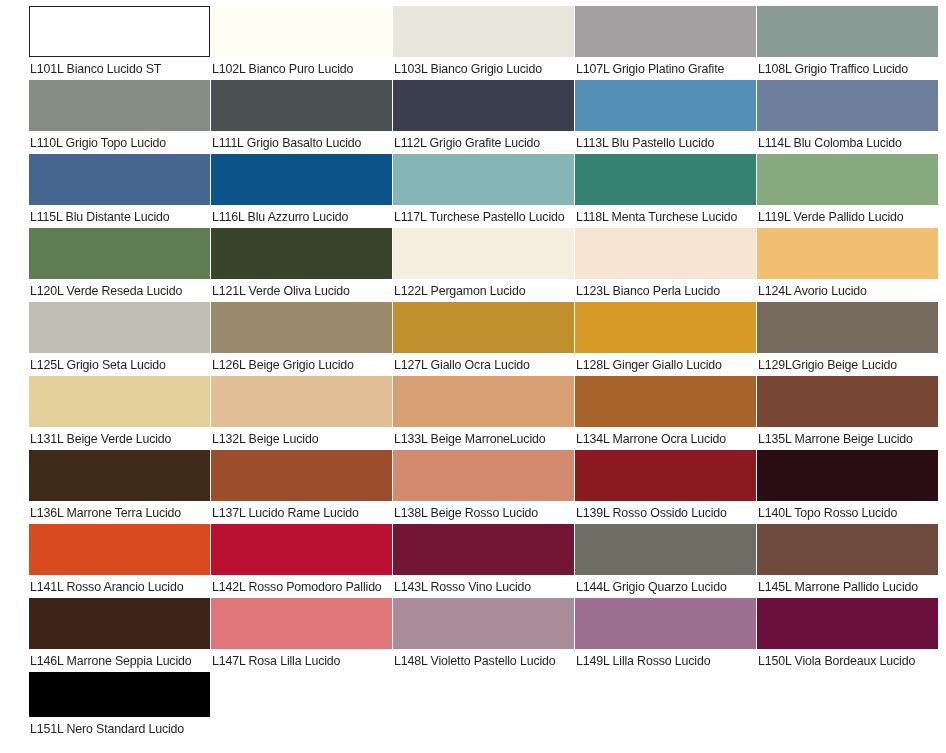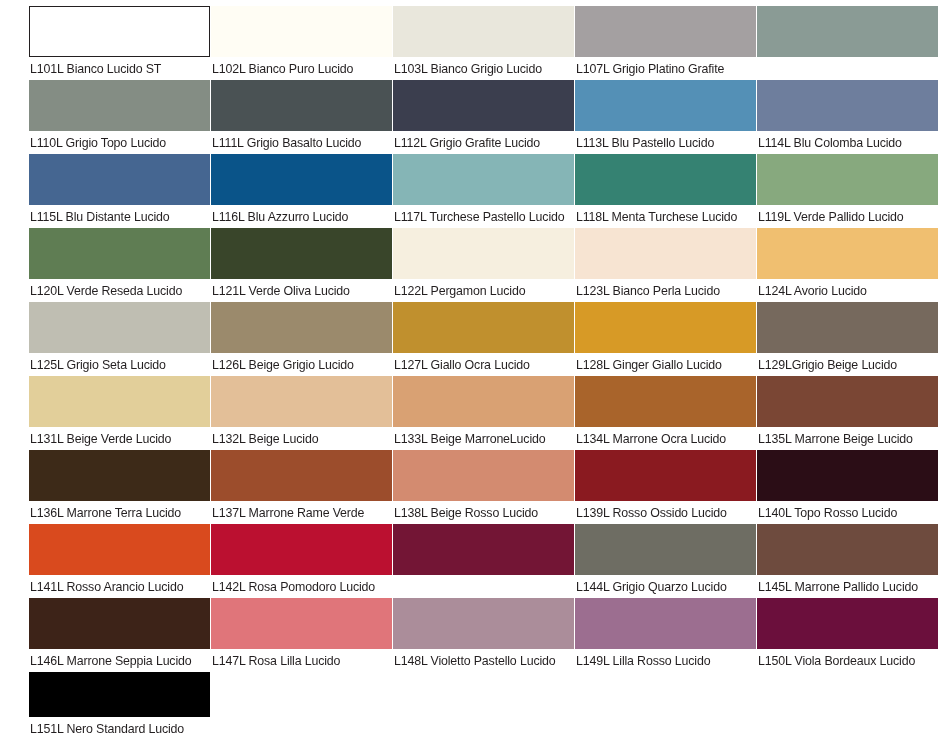--- a/index.html
+++ b/index.html
@@ -83,20 +83,21 @@
       <div class="swatch-cell">
         <div class="swatch-chip" style="background: rgb(233, 231, 220);"></div>
         <span class="swatch-label">L103L Bianco Grigio Lucido</span>
       </div>
       <div class="swatch-cell">
         <div class="swatch-chip" style="background: rgb(164, 160, 161);"></div>
         <span class="swatch-label">L107L Grigio Platino Grafite</span>
       </div>
       <div class="swatch-cell">
         <div class="swatch-chip" style="background: rgb(138, 155, 149);"></div>
+        <span class="swatch-label">L108L Grigio Traffico Lucido</span>
       </div>
       <div class="swatch-cell">
         <div class="swatch-chip" style="background: rgb(132, 141, 132);"></div>
         <span class="swatch-label">L110L Grigio Topo Lucido</span>
       </div>
       <div class="swatch-cell">
         <div class="swatch-chip" style="background: rgb(74, 82, 84);"></div>
         <span class="swatch-label">L111L Grigio Basalto Lucido</span>
       </div>
       <div class="swatch-cell">
@@ -190,44 +191,45 @@
       <div class="swatch-cell">
         <div class="swatch-chip" style="background: rgb(122, 70, 52);"></div>
         <span class="swatch-label">L135L Marrone Beige Lucido</span>
       </div>
       <div class="swatch-cell">
         <div class="swatch-chip" style="background: rgb(61, 42, 24);"></div>
         <span class="swatch-label">L136L Marrone Terra Lucido</span>
       </div>
       <div class="swatch-cell">
         <div class="swatch-chip" style="background: rgb(156, 77, 44);"></div>
-        <span class="swatch-label">L137L Marrone Rame Verde</span>
+        <span class="swatch-label">L137L Lucido Rame Lucido</span>
       </div>
       <div class="swatch-cell">
         <div class="swatch-chip" style="background: rgb(211, 139, 112);"></div>
         <span class="swatch-label">L138L Beige Rosso Lucido</span>
       </div>
       <div class="swatch-cell">
         <div class="swatch-chip" style="background: rgb(138, 26, 32);"></div>
         <span class="swatch-label">L139L Rosso Ossido Lucido</span>
       </div>
       <div class="swatch-cell">
         <div class="swatch-chip" style="background: rgb(43, 13, 22);"></div>
         <span class="swatch-label">L140L Topo Rosso Lucido</span>
       </div>
       <div class="swatch-cell">
         <div class="swatch-chip" style="background: rgb(217, 74, 30);"></div>
         <span class="swatch-label">L141L Rosso Arancio Lucido</span>
       </div>
       <div class="swatch-cell">
         <div class="swatch-chip" style="background: rgb(187, 16, 48);"></div>
-        <span class="swatch-label">L142L Rosa Pomodoro Lucido</span>
+        <span class="swatch-label">L142L Rosso Pomodoro Pallido</span>
       </div>
       <div class="swatch-cell">
         <div class="swatch-chip" style="background: rgb(115, 21, 53);"></div>
+        <span class="swatch-label">L143L Rosso Vino Lucido</span>
       </div>
       <div class="swatch-cell">
         <div class="swatch-chip" style="background: rgb(110, 109, 99);"></div>
         <span class="swatch-label">L144L Grigio Quarzo Lucido</span>
       </div>
       <div class="swatch-cell">
         <div class="swatch-chip" style="background: rgb(110, 75, 62);"></div>
         <span class="swatch-label">L145L Marrone Pallido Lucido</span>
       </div>
       <div class="swatch-cell">

